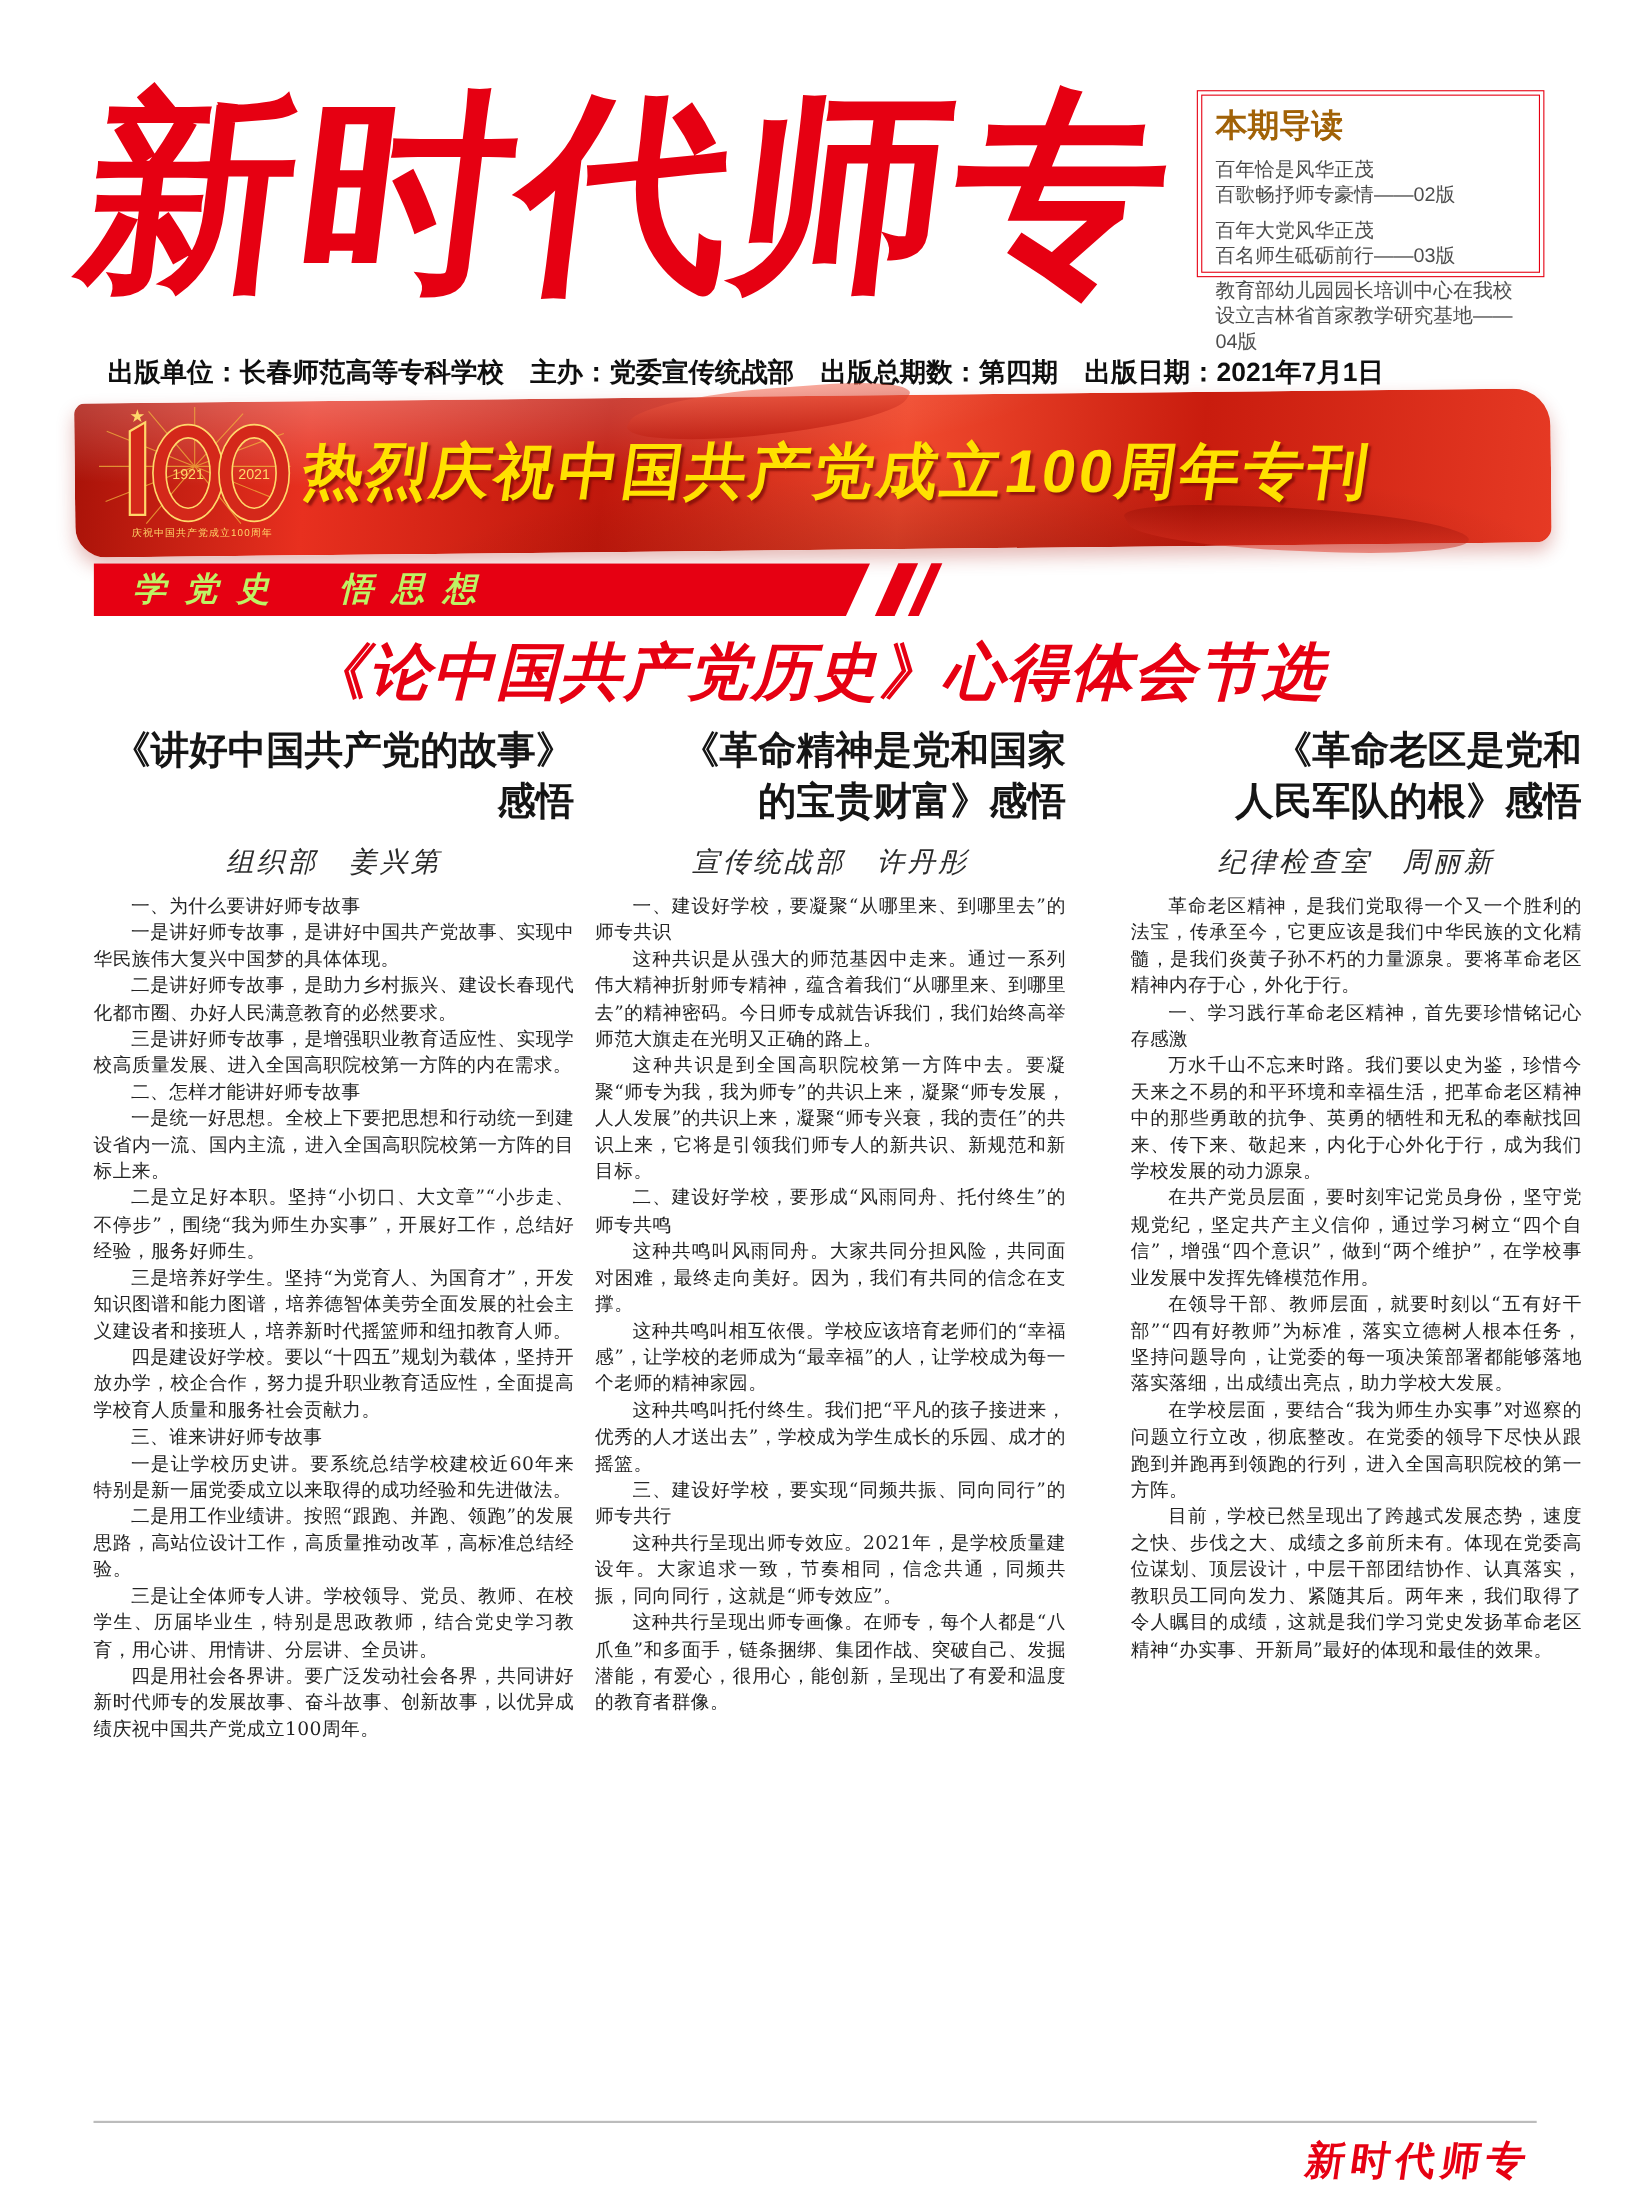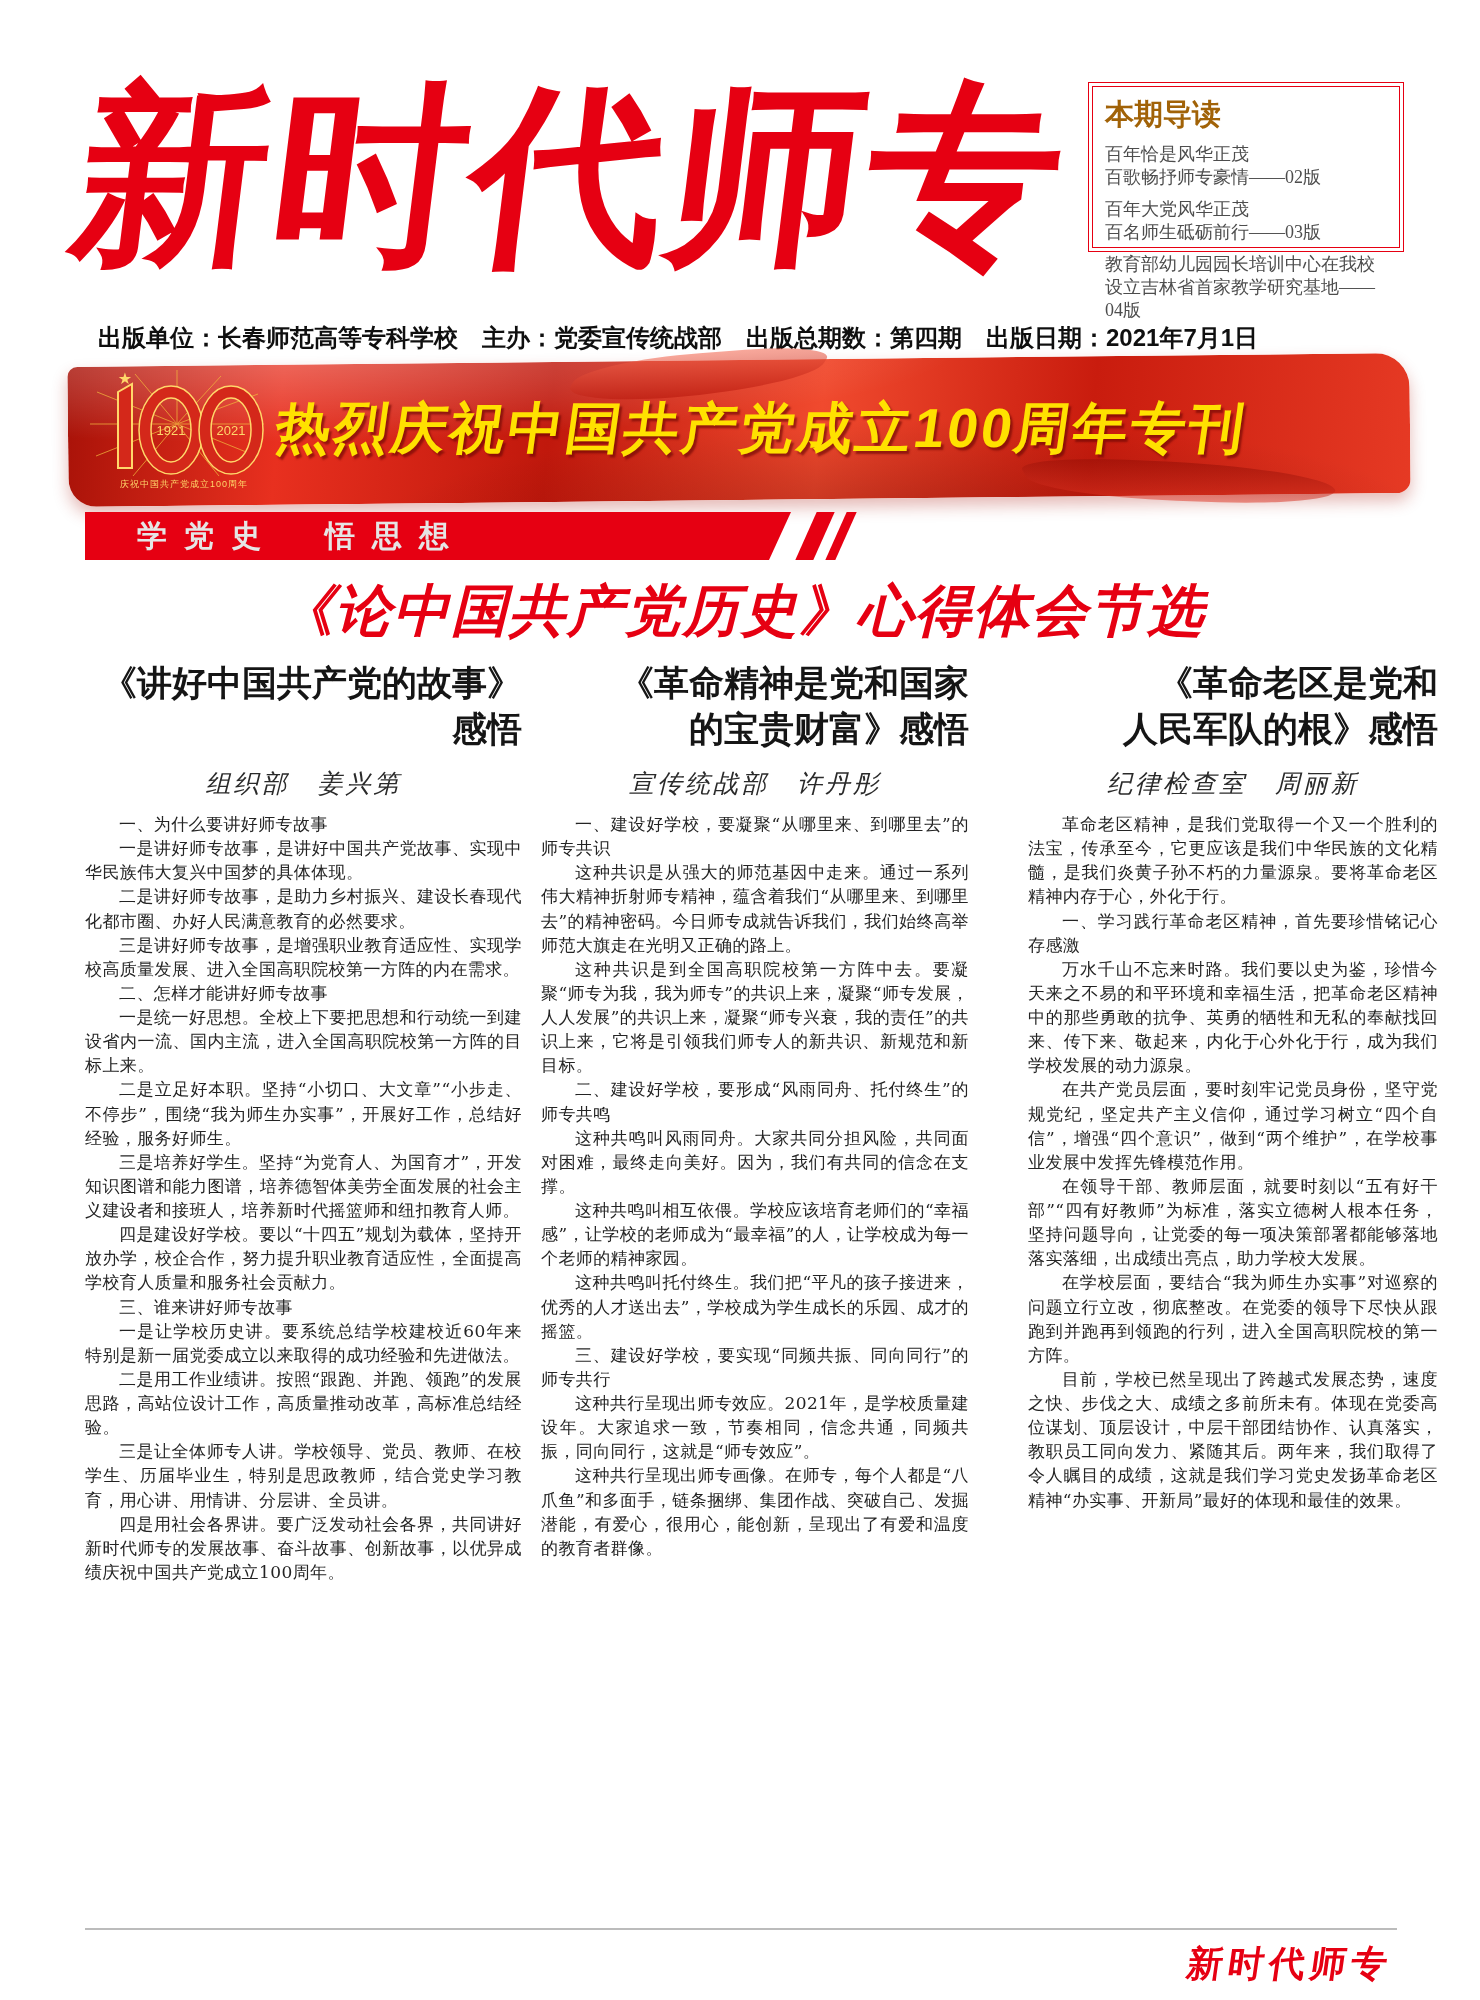--- a/index.html
+++ b/index.html
@@ -11,21 +11,21 @@
     color:#e60012;font-size:194px;font-weight:bold;line-height:262px;white-space:nowrap;
     transform:skewX(-7deg);letter-spacing:4px;font-family:"DejaVu Serif",serif;}
 
   
   .guide-box{position:absolute;left:1092px;top:86px;width:308px;height:162px;box-sizing:border-box;
     border:1px solid #e60012;outline:1px solid #e60012;outline-offset:3px;
     padding:8px 12px;background:#fff;}
   .guide-title{color:#a16207;font-size:29px;font-weight:bold;margin:0 0 8px 0;
     font-family:"Liberation Sans",sans-serif;}
   .guide-item{font-size:18px;color:#4d4d4d;line-height:1.3;margin:0 0 8px 0;
-    font-family:Liberation Serif, serif;}
+    font-family:Liberation Sans, sans-serif;}
 
   
   .pub-info{position:absolute;left:98px;top:322px;width:1312px;display:flex;gap:24px;
     font-family:"Liberation Sans",sans-serif;font-weight:bold;font-size:24px;color:#0f0f0f;
     white-space:nowrap;}
 
   
   .banner{position:absolute;left:68px;top:360px;width:1342px;height:140px;}
   .banner-ribbon{position:absolute;inset:0;border-radius:10px 34px 14px 28px;
     background:
@@ -42,22 +42,22 @@
   .banner-logo{position:absolute;left:20px;top:8px;width:178px;height:112px;}
   .banner-logo-caption{position:absolute;left:16px;top:118px;width:200px;text-align:center;
     color:#ffd76a;font-size:9px;letter-spacing:1px;font-family:"Liberation Sans",sans-serif;}
   .banner-text{position:absolute;left:208px;top:32px;font-size:55px;font-weight:bold;color:#ffe100;
     transform:skewX(-8deg);letter-spacing:3px;white-space:nowrap;
     text-shadow:3px 3px 2px rgba(110,8,4,.65);font-family:"Liberation Sans",sans-serif;}
 
   
   .strip{position:absolute;left:85px;top:512px;width:706px;height:48px;background:#e60012;
     clip-path:polygon(0 0,100% 0,calc(100% - 22px) 100%,0 100%);}
-  .strip-text{color:#e5e5e5;font-weight:bold;font-size:30px;letter-spacing:17px;line-height:48px;
-    padding-left:52px;font-family:"Liberation Sans",sans-serif;white-space:nowrap;}
+  .strip-text{color:#bef264;font-weight:bold;font-size:30px;letter-spacing:17px;line-height:48px;
+    padding-left:36px;font-family:"Liberation Sans",sans-serif;white-space:nowrap;font-style:italic;}
   .strip-slash{position:absolute;top:512px;height:48px;background:#e60012;transform:skewX(-24deg);}
   .slash-a{left:806px;width:18px;}
   .slash-b{left:836px;width:10px;}
 
   
   .headline{position:absolute;left:85px;top:574px;width:1312px;text-align:center;color:#e60012;
     font-size:56px;font-weight:bold;letter-spacing:2px;font-family:"DejaVu Serif",serif;font-style:italic;}
 
   
   .col{position:absolute;top:660px;}

